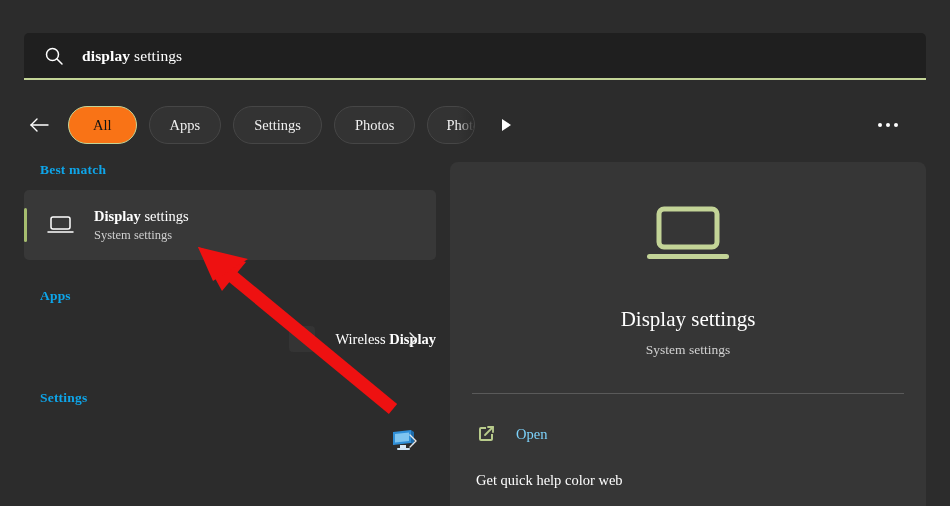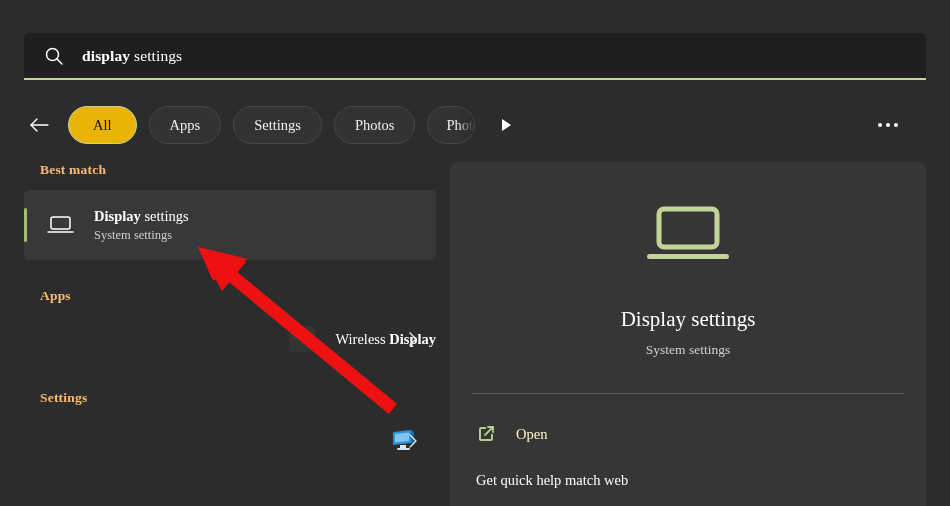--- a/index.html
+++ b/index.html
@@ -44,21 +44,21 @@
     height: 38px; border-radius: 19px;
     display: flex; align-items: center; justify-content: center;
     padding: 0 20px;
     font-size: 14.5px; color: #f0f0f0;
     background: #333333;
     border: 1px solid #464646;
     white-space: nowrap; cursor: pointer;
     flex: 0 0 auto;
   }
   .pill.active {
-    background: #eab308; color: #111111; border-color: #c3d497;
+    background: #f97316; color: #111111; border-color: #c3d497;
     padding: 16px 24px; font-weight: normal;
   }
   .pill-clip {
     position: relative; overflow: hidden;
     width: 48px; padding: 0; justify-content: flex-start;
     padding-left: 18px;
   }
   .pill-clip::after {
     content: ""; position: absolute; right: 0; top: 0;
     width: 16px; height: 100%;
@@ -72,21 +72,21 @@
     position: absolute; right: 20px; top: 5px;
     width: 36px; height: 36px;
     display: flex; align-items: center; justify-content: center; gap: 4px;
     cursor: pointer;
   }
   .dot { width: 4px; height: 4px; border-radius: 50%; background: #ffffff; }
 
   
   .results { position: absolute; left: 24px; top: 162px; width: 416px; height: 344px; }
   .section-head {
-    font-size: 13.5px; font-weight: bold; color: #fdba74;
+    font-size: 13.5px; font-weight: bold; color: #0ea5e9;
     padding-left: 16px; margin-bottom: 12px; letter-spacing: .2px;
   }
   .best-card {
     position: relative;
     height: 70px; width: 412px;
     background: #383838;
     border-radius: 5px;
     display: flex; align-items: center;
     padding-left: 22px; cursor: pointer;
   }
@@ -133,21 +133,21 @@
   .divider {
     position: absolute; left: 22px; top: 231px;
     width: 432px; height: 1px; background: #5a5a5a;
   }
   .action-row {
     position: absolute; left: 22px; top: 255px;
     width: 432px; height: 34px;
     display: flex; align-items: center; cursor: pointer;
   }
   .action-icon { width: 20px; height: 20px; margin-right: 20px; margin-left: 4px; }
-  .action-label { font-size: 14.5px; color: #fef9c3; }
+  .action-label { font-size: 14.5px; color: #7dd3fc; }
   .help-link {
     position: absolute; left: 26px; top: 310px;
     font-size: 14.5px; color: #ffffff; cursor: pointer;
   }
 
   
   .annot { position: absolute; left: 0; top: 0; width: 950px; height: 506px; pointer-events: none; }
 </style>
 </head>
 <body>
@@ -261,21 +261,21 @@
 
     <div class="action-row">
       <svg class="action-icon" viewBox="0 0 20 20">
         <path d="M3 5 a2 2 0 0 1 2-2 h5 v2 H5 v10 h10 v-5 h2 v5 a2 2 0 0 1 -2 2 H5 a2 2 0 0 1 -2 -2 Z" fill="#b9cc8c"></path>
         <line x1="9" y1="11" x2="17" y2="3" stroke="#b9cc8c" stroke-width="1.8" stroke-linecap="round"></line>
         <polyline points="12,3 17,3 17,8" fill="none" stroke="#b9cc8c" stroke-width="1.8" stroke-linecap="round" stroke-linejoin="round"></polyline>
       </svg>
       <span class="action-label">Open</span>
     </div>
 
-    <div class="help-link">Get quick help match web</div>
+    <div class="help-link">Get quick help color web</div>
   </div>
 
   <svg class="annot">
     <g>
       <line x1="393" y1="409" x2="227" y2="272" stroke="#ee1111" stroke-width="13" stroke-linecap="butt"></line>
       <polygon points="198,247 246,262 222,291" fill="#ee1111"></polygon>
       <polygon points="198,247 248,259 213,281" fill="#ee1111"></polygon>
     </g>
   </svg>
 

